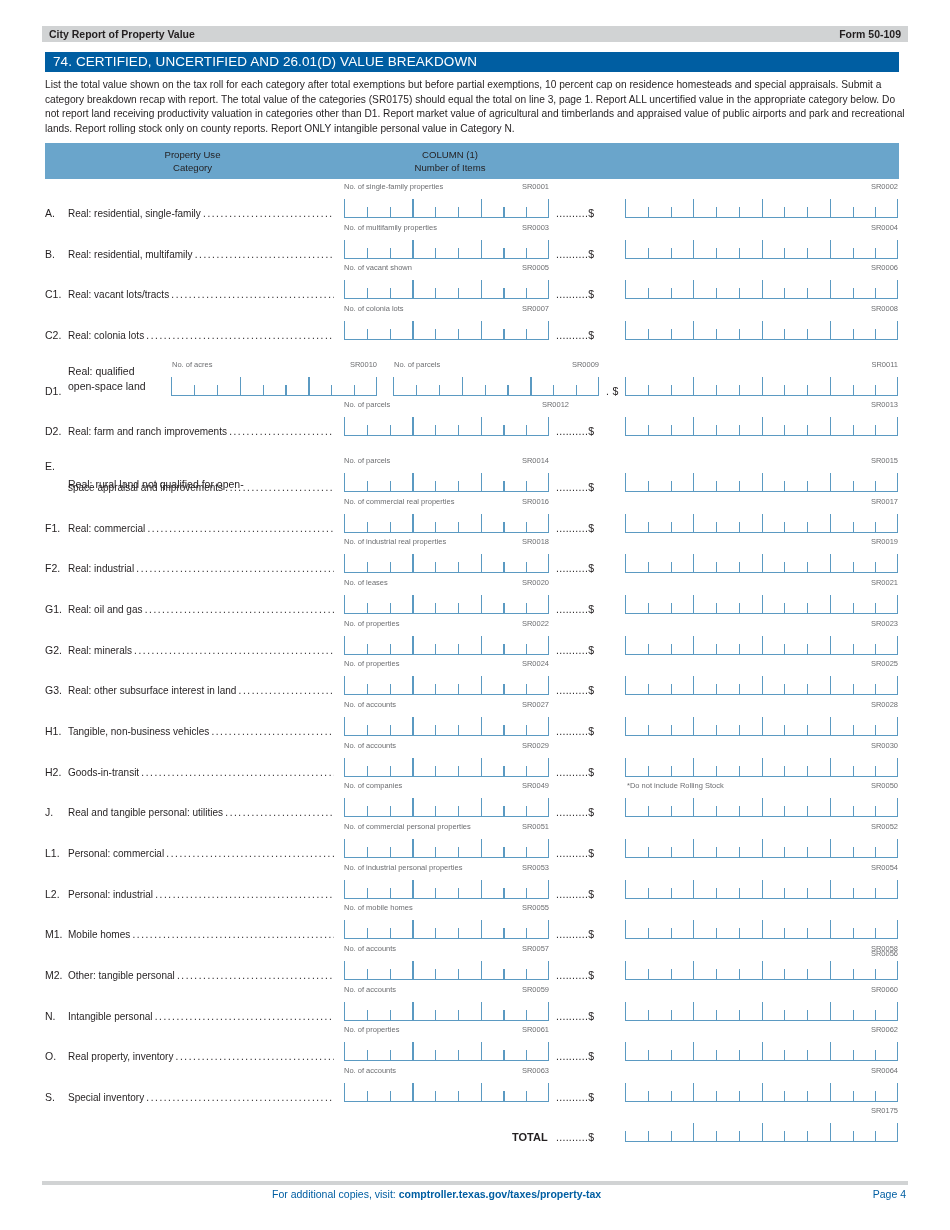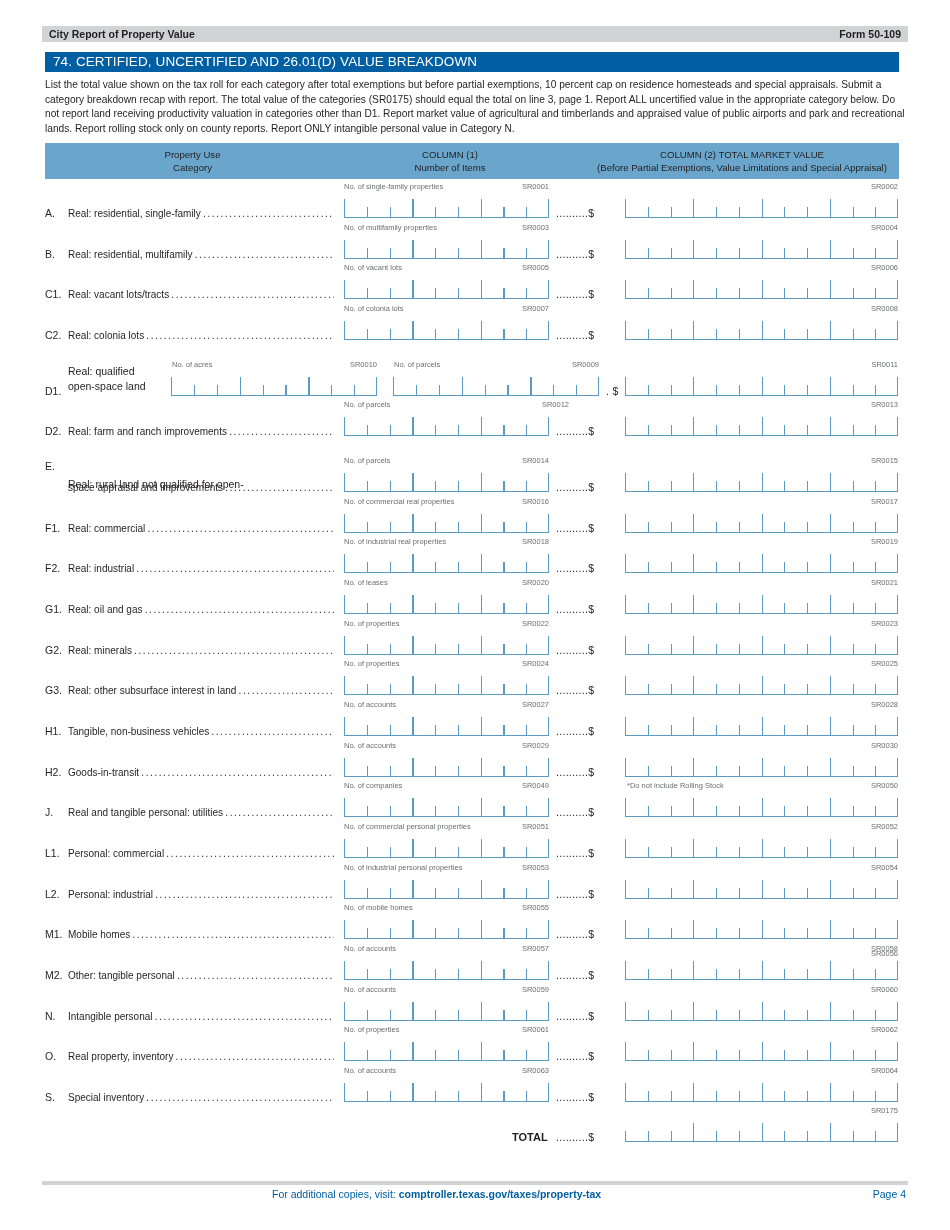--- a/index.html
+++ b/index.html
@@ -41,24 +41,20 @@
 
 <div class="colheader">
   <div style="left:85px;width:125px;">
     <span>Property Use</span><br>
     <span>Category</span>
   </div>
   <div style="left:320px;width:170px;">
     <span>COLUMN (1)</span><br>
     <span>Number of Items</span>
   </div>
-  <div style="left:540px;width:314px;">
-    <span>COLUMN (2) TOTAL MARKET VALUE</span><br>
-    <span>(Before Partial Exemptions, Value Limitations and Special Appraisal)</span>
-  </div>
 </div>
 
 <div id="rows-container">
     <div class="row" style="top:181px;">
       <span class="cat-code">A.</span>
       <span class="cat-label"><span>Real: residential, single-family</span><span class="dots"></span></span>
       <span class="small-label" style="left:299px;">No. of single-family properties</span>
       <span class="small-code" style="left:454px;width:50px;">SR0001</span>
       <div class="box" style="left:299px;width:205px;">
         <div class="cell major"></div>
@@ -119,21 +115,21 @@
         <div class="cell"></div>
         <div class="cell"></div>
         <div class="cell major"></div>
         <div class="cell"></div>
         <div class="cell last"></div>
       </div>
     </div>
     <div class="row" style="top:262px;">
       <span class="cat-code">C1.</span>
       <span class="cat-label"><span>Real: vacant lots/tracts</span><span class="dots"></span></span>
-      <span class="small-label" style="left:299px;">No. of vacant lots</span>
+      <span class="small-label" style="left:299px;">No. of vacant shown</span>
       <span class="small-code" style="left:454px;width:50px;">SR0005</span>
       <div class="box" style="left:299px;width:205px;">
         <div class="cell major"></div>
         <div class="cell"></div>
         <div class="cell"></div>
         <div class="cell major"></div>
         <div class="cell"></div>
         <div class="cell"></div>
         <div class="cell major"></div>
         <div class="cell"></div>

